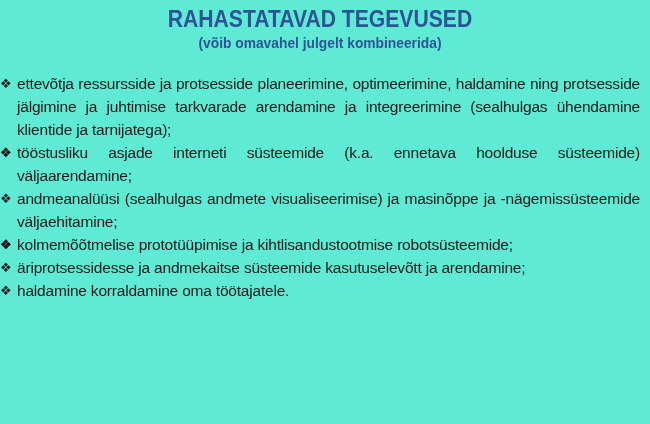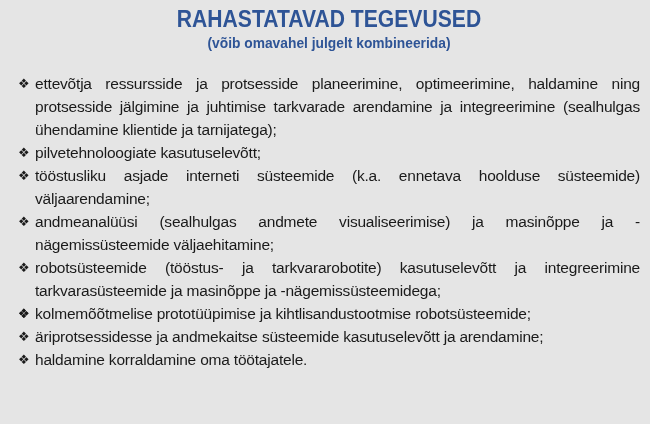--- a/index.html
+++ b/index.html
@@ -4,23 +4,23 @@
 <style>
   html, body {
     margin: 0;
     padding: 0;
     background: #ffffff;
   }
   .page {
     position: relative;
     width: 650px;
     height: 424px;
-    background: #e5e5e5;
+    background: #5eead4;
     box-sizing: border-box;
-    padding: 5px 10px 0 18px;
+    padding: 5px 10px 0 0;
     overflow: hidden;
     font-family: "Liberation Sans", sans-serif;
     color: #1a1a1a;
   }
   .header {
     text-align: center;
   }
   .title {
     margin: 0;
     font-size: 24px;
@@ -70,22 +70,22 @@
 </head>
 <body>
 
 <div class="page">
   <div class="header">
     <h1 class="title">RAHASTATAVAD TEGEVUSED</h1>
     <h2 class="subtitle">(võib omavahel julgelt kombineerida)</h2>
   </div>
   <ul class="activities">
       <li><span class="bullet">❖</span><span>ettevõtja ressursside ja protsesside planeerimine, optimeerimine, haldamine ning protsesside jälgimine ja juhtimise tarkvarade arendamine ja integreerimine (sealhulgas ühendamine klientide ja tarnijatega);</span></li>
-      <li><span class="bullet">❖</span><span>pilvetehnoloogiate kasutuselevõtt;</span></li>
+      <li><span class="bullet">❖</span></li>
       <li><span class="bullet">❖</span><span>tööstusliku asjade interneti süsteemide (k.a. ennetava hoolduse süsteemide) väljaarendamine;</span></li>
       <li><span class="bullet">❖</span><span>andmeanalüüsi (sealhulgas andmete visualiseerimise) ja masinõppe ja -nägemissüsteemide väljaehitamine;</span></li>
-      <li><span class="bullet">❖</span><span>robotsüsteemide (tööstus- ja tarkvararobotite) kasutuselevõtt ja integreerimine tarkvarasüsteemide ja masinõppe ja -nägemissüsteemidega;</span></li>
+      <li><span class="bullet">❖</span></li>
       <li><span class="bullet">❖</span></li>
       <li><span class="bullet">❖</span><span>kolmemõõtmelise </span><span class="squiggle">prototüüpimise</span><span> ja kihtlisandustootmise robotsüsteemide;</span></li>
       <li><span class="bullet">❖</span><span class="squiggle">äriprotsessidesse</span><span> ja andmekaitse süsteemide kasutuselevõtt ja arendamine;</span></li>
       <li><span class="bullet">❖</span><span>haldamine korraldamine oma töötajatele.</span></li>
     </ul>
 </div>
 
 </body></html>

